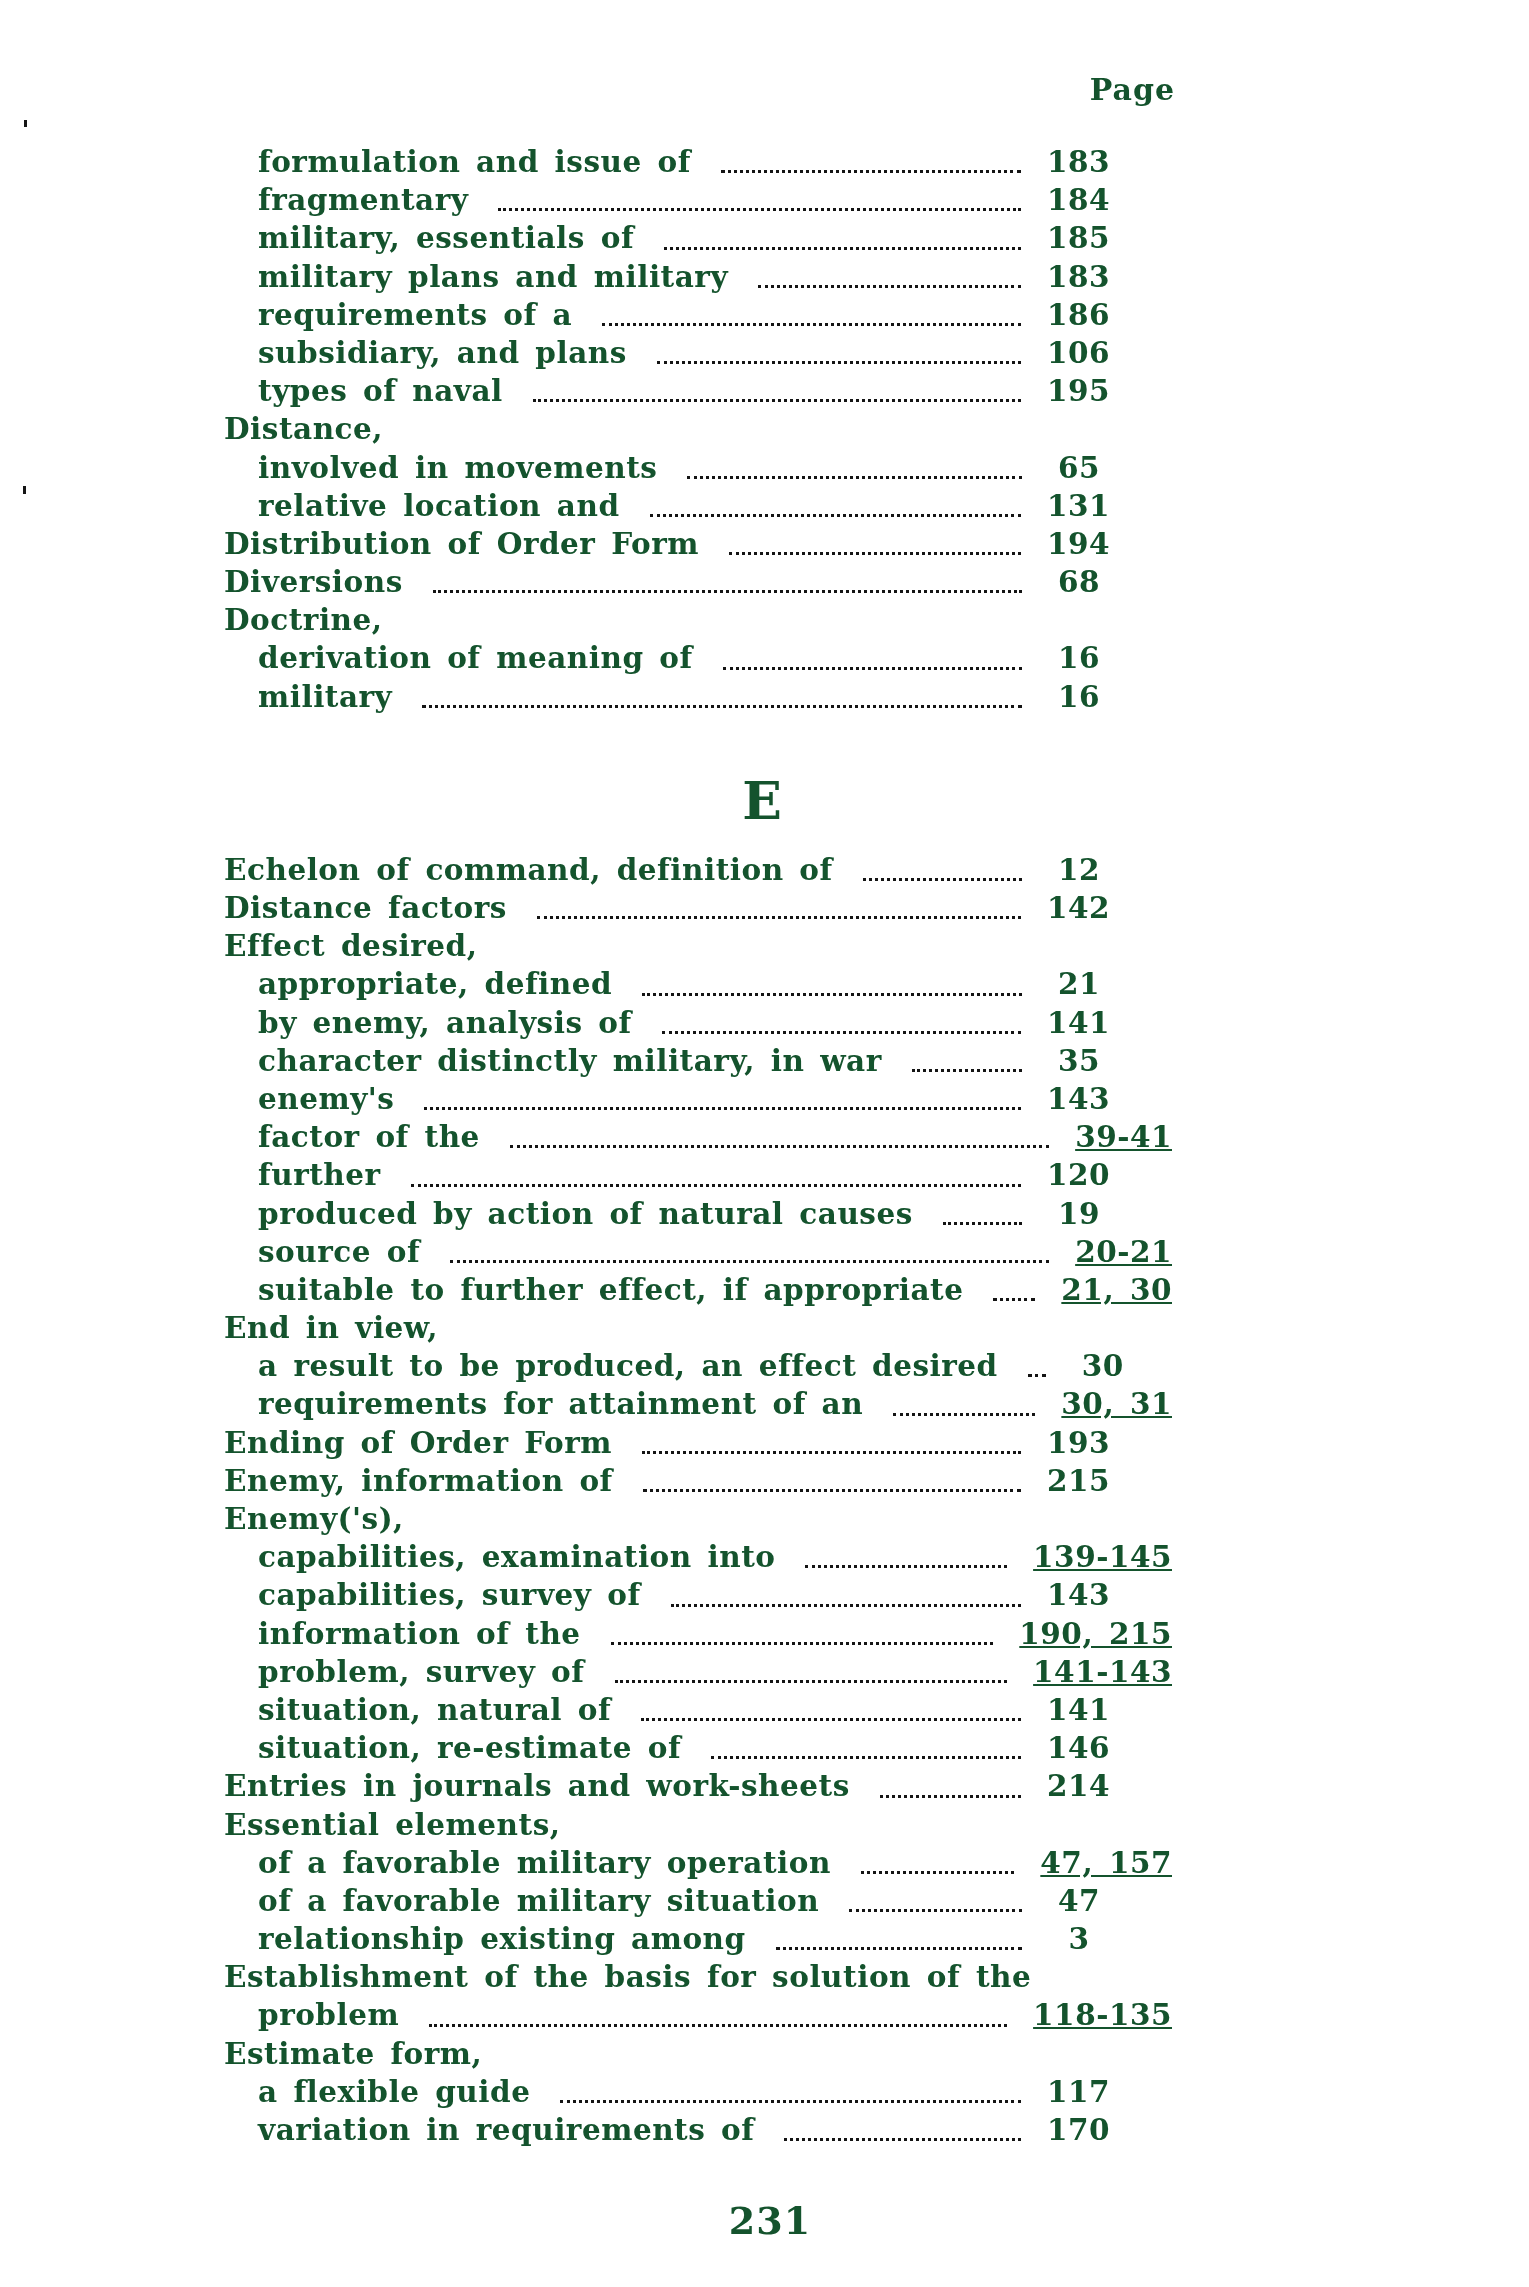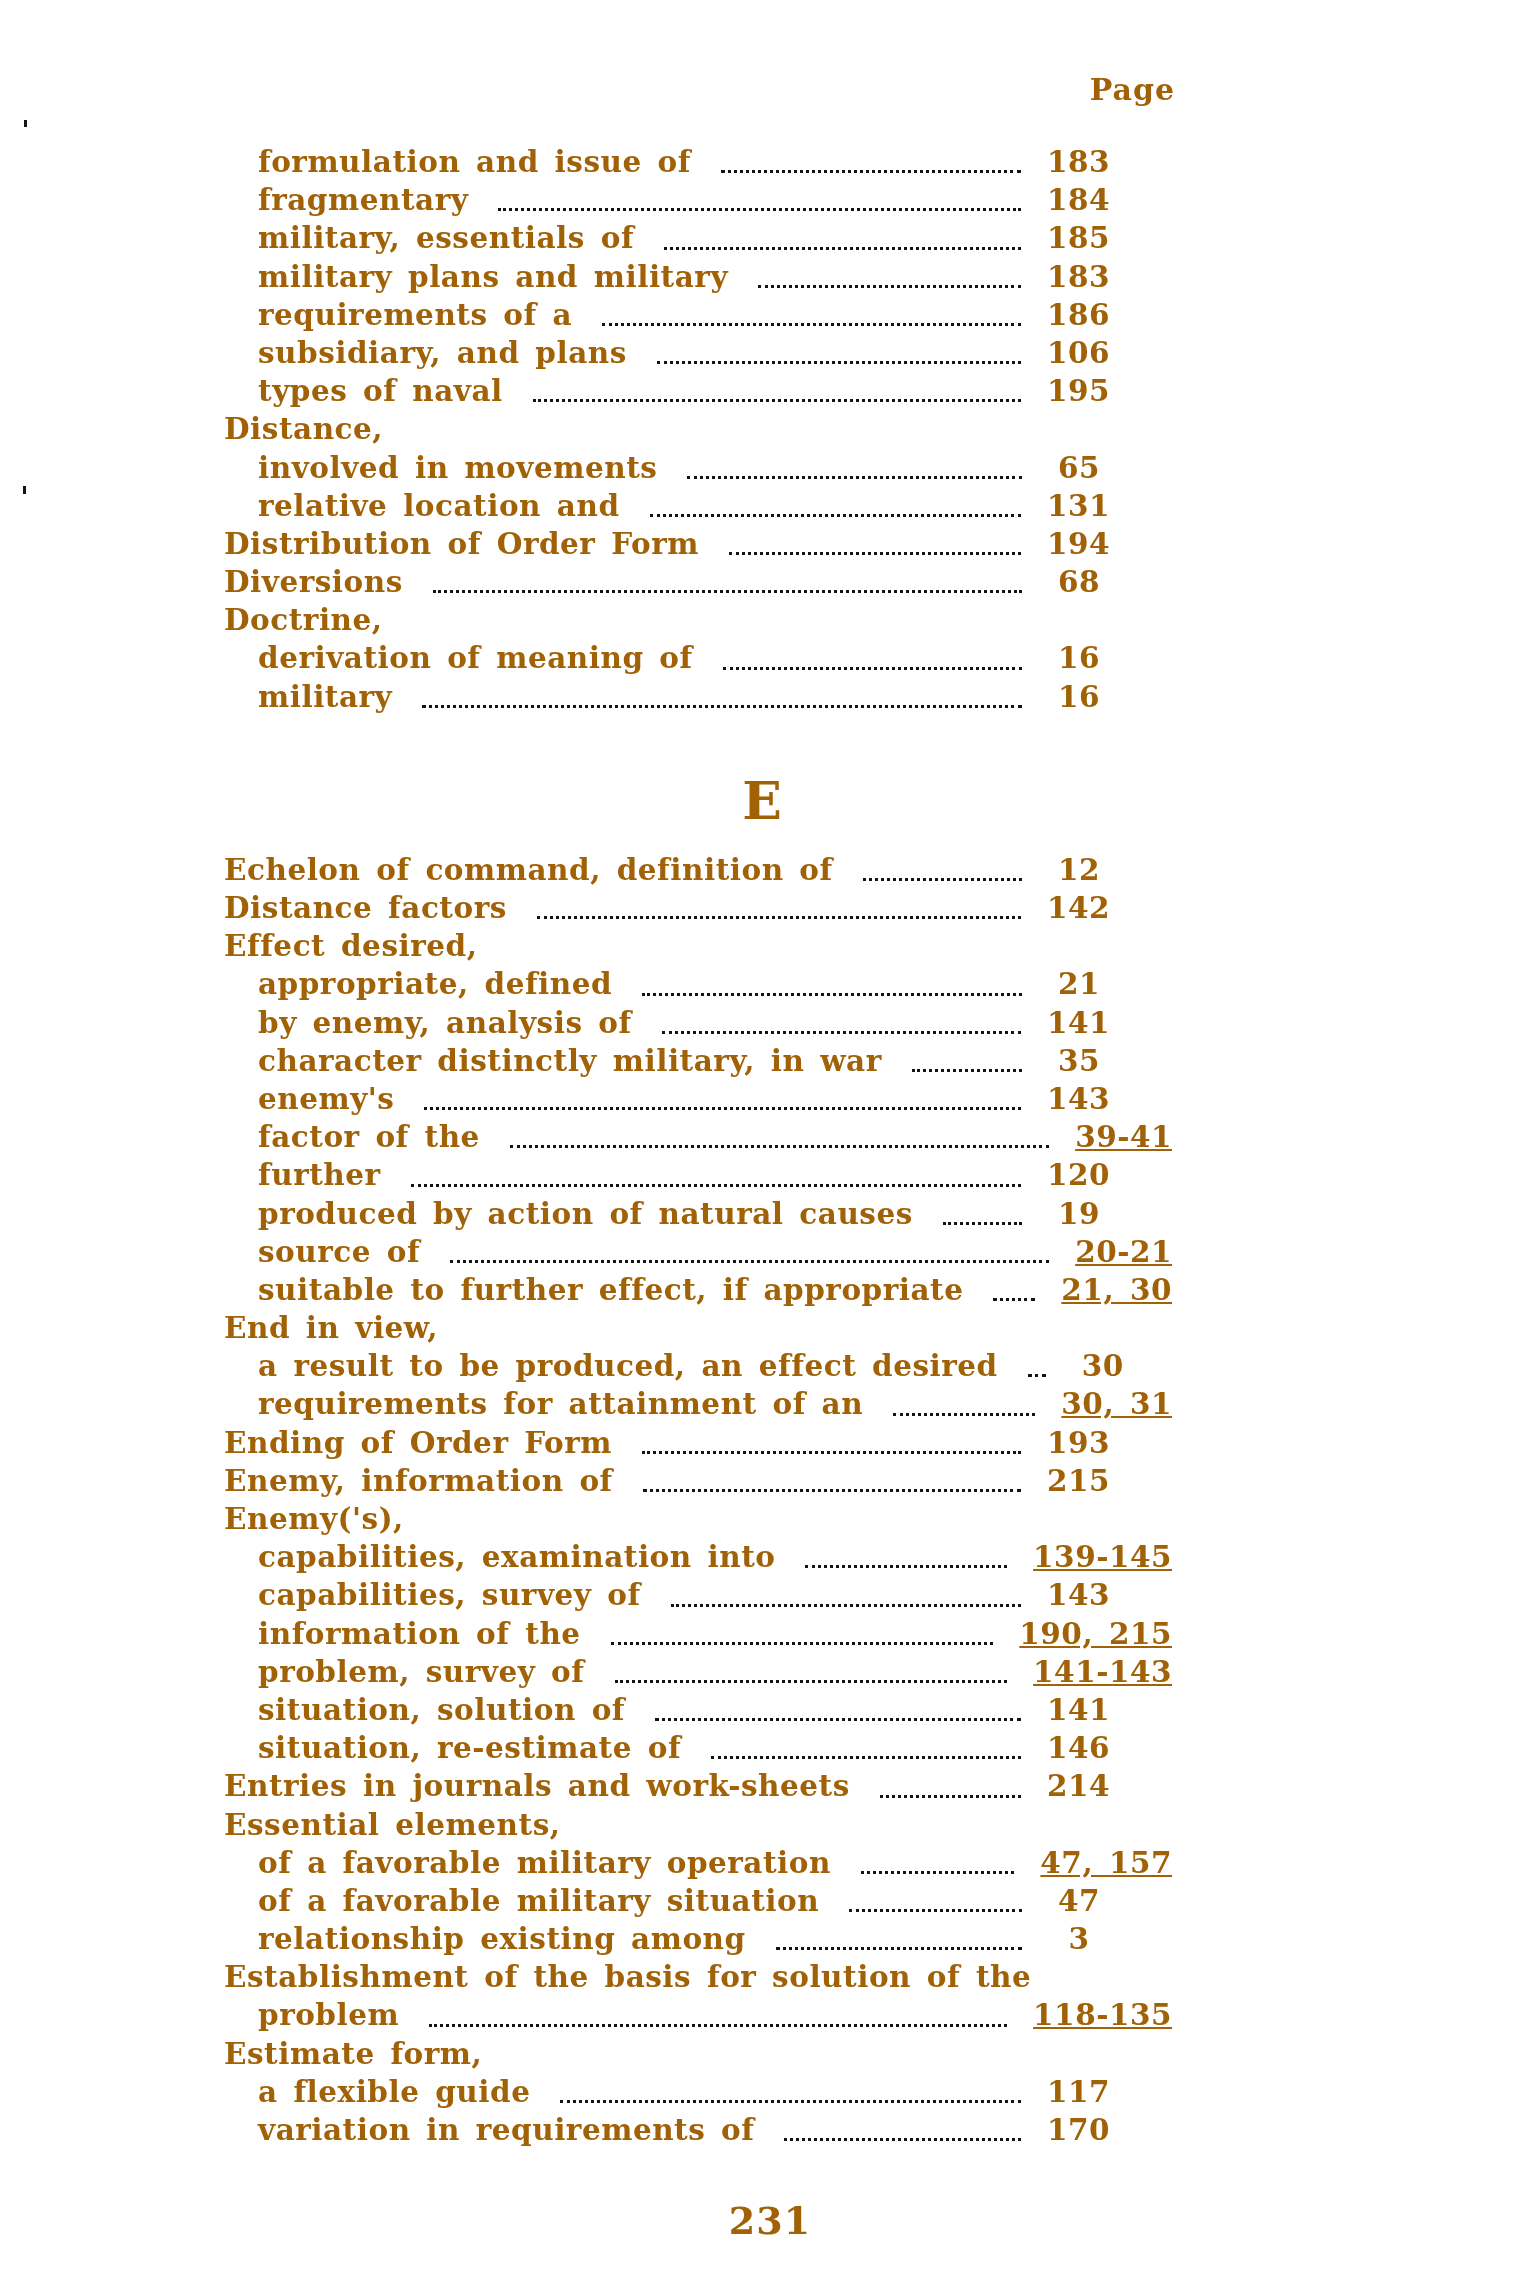--- a/index.html
+++ b/index.html
@@ -1,21 +1,21 @@
 <!DOCTYPE html>
 <html><head>
 <meta charset="utf-8">
 <style>
   html, body { margin: 0; padding: 0; background: #ffffff; }
   .page {
     position: relative;
     width: 1529px;
     height: 2287px;
     background: #ffffff;
-    color: #a16207;
+    color: #14532d;
     font-family: "DejaVu Serif", "Liberation Serif", serif;
     font-weight: 700;
     overflow: hidden;
   }
   .page-col-header {
     position: absolute;
     top: 72px;
     right: 354px;
     font-size: 30px;
     line-height: 36px;
@@ -262,21 +262,21 @@
           <span class="txt">information of the</span>
           <span class="leader"></span>
           <span class="num wide">190, 215</span>
         </div>
         <div class="row sub">
           <span class="txt">problem, survey of</span>
           <span class="leader"></span>
           <span class="num wide">141-143</span>
         </div>
         <div class="row sub">
-          <span class="txt">situation, solution of</span>
+          <span class="txt">situation, natural of</span>
           <span class="leader"></span>
           <span class="num">141</span>
         </div>
         <div class="row sub">
           <span class="txt">situation, re-estimate of</span>
           <span class="leader"></span>
           <span class="num">146</span>
         </div>
         <div class="row">
           <span class="txt">Entries in journals and work-sheets</span>

